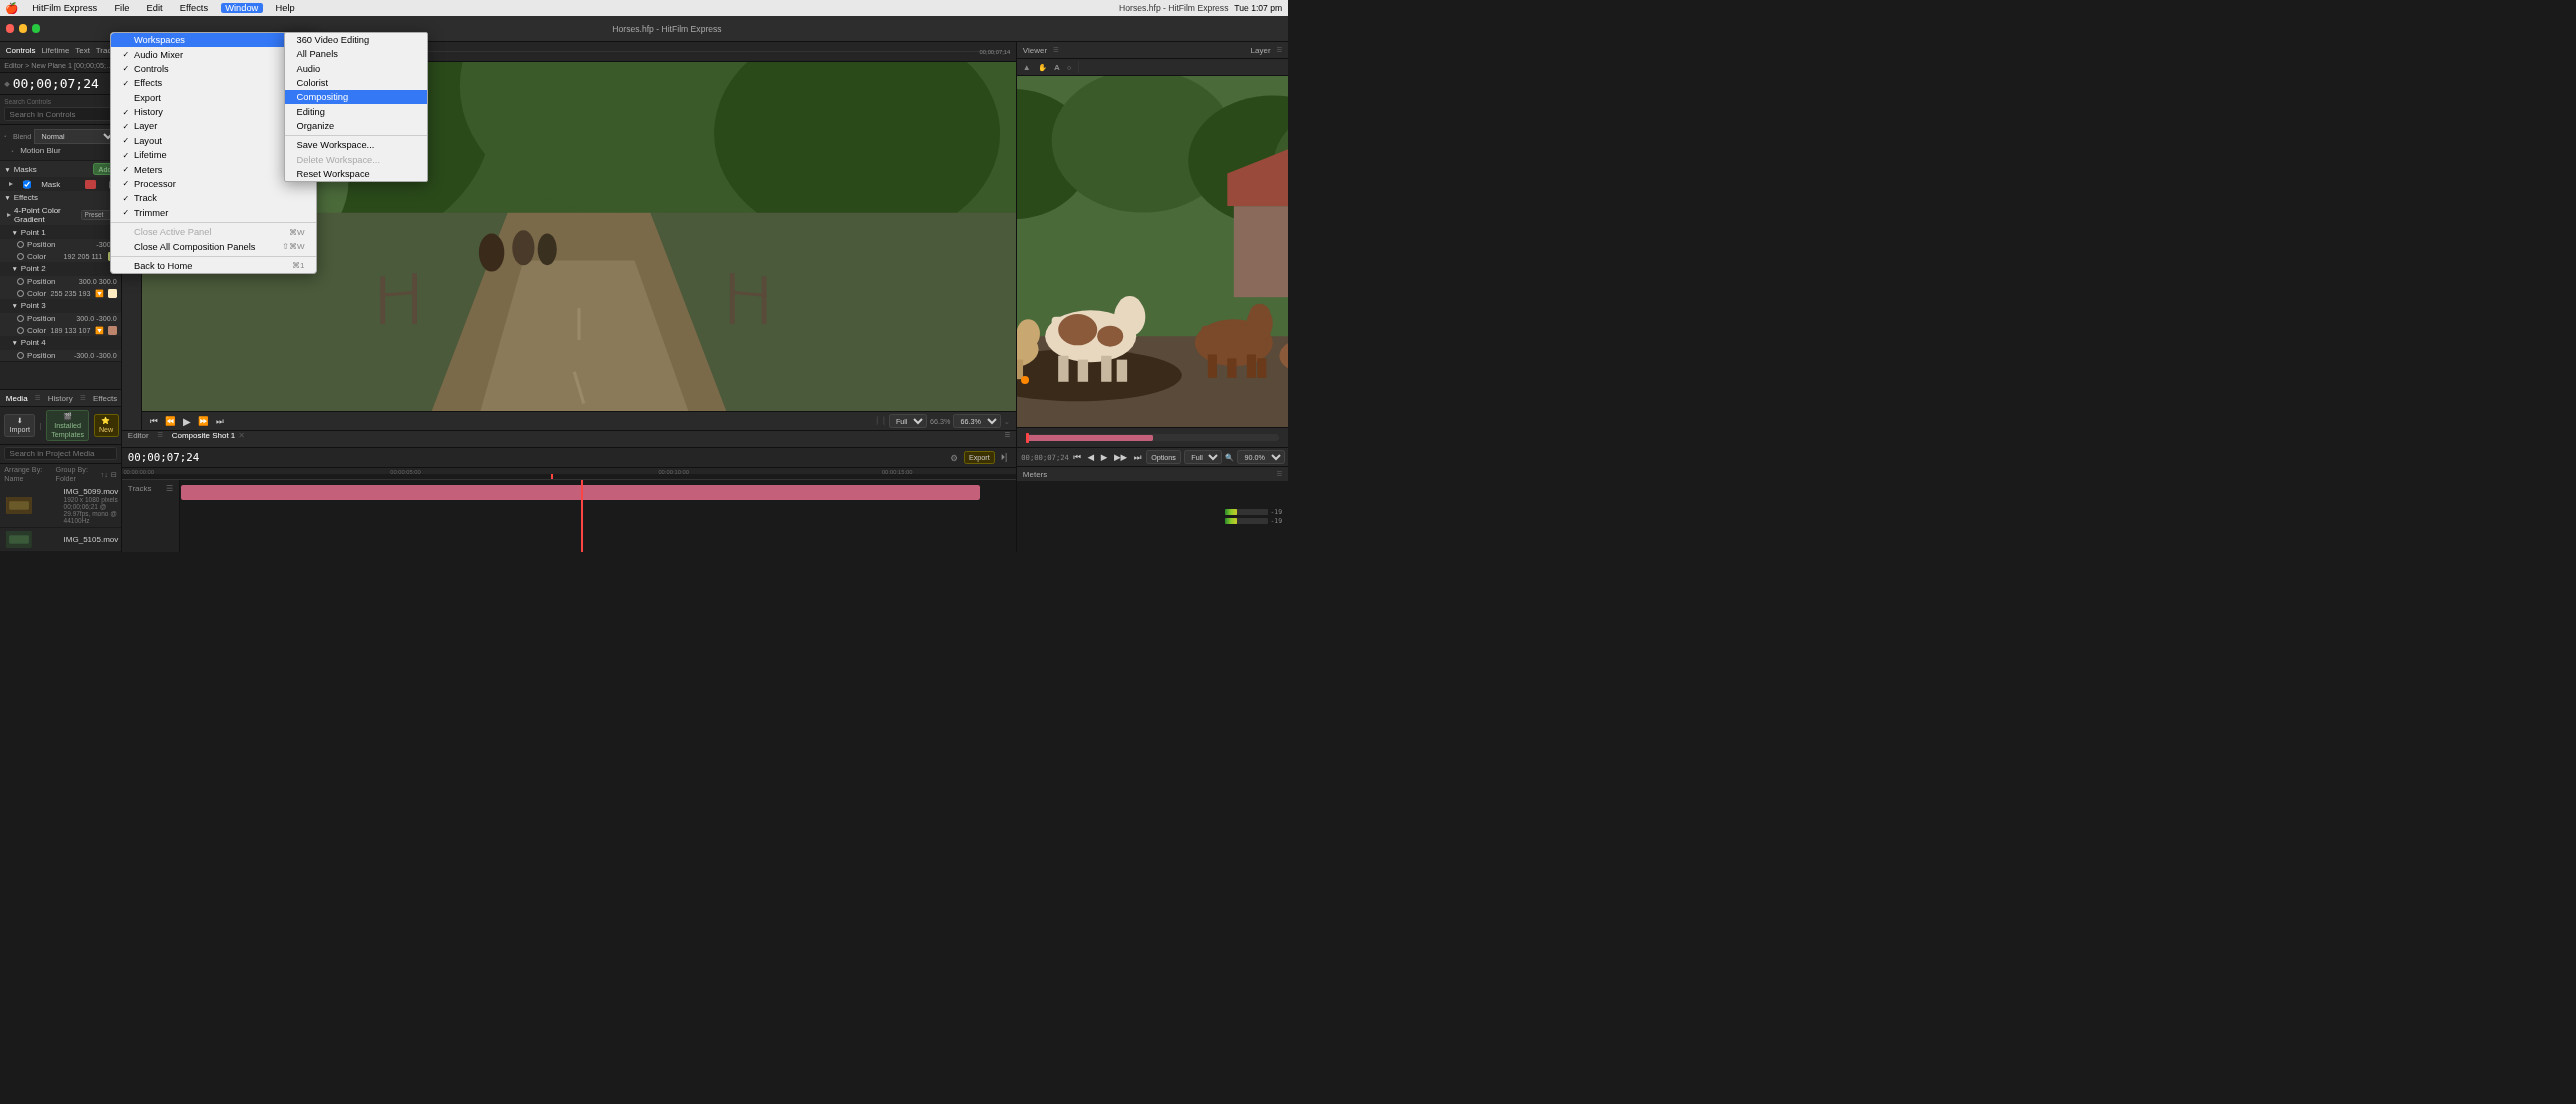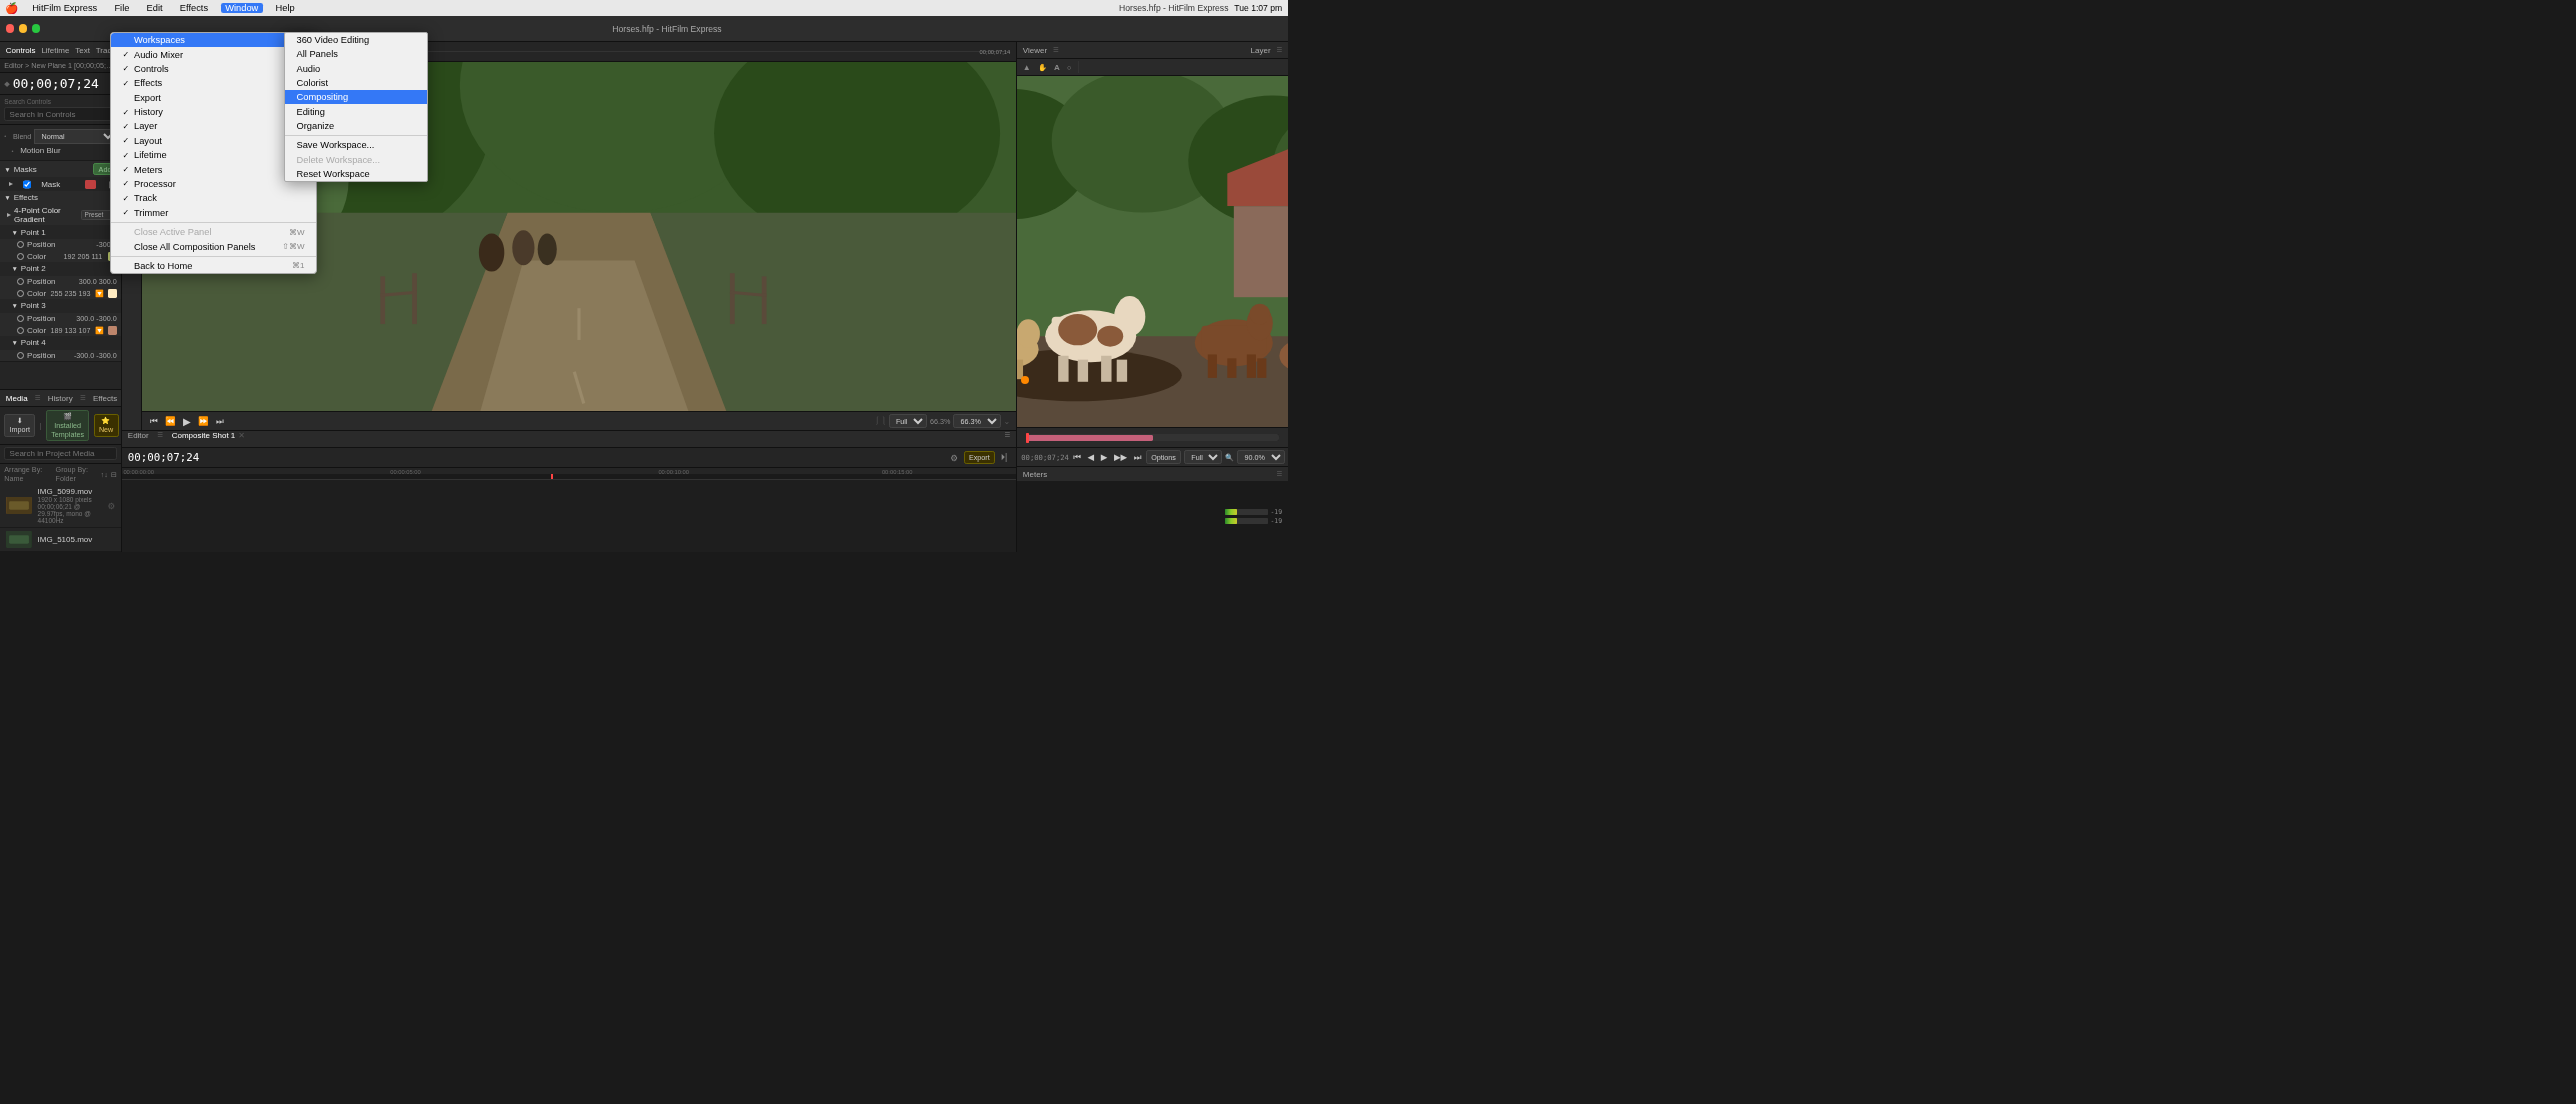--- a/index.html
+++ b/index.html
@@ -278,21 +278,21 @@
       cursor: pointer;
     }
     .media-thumb {
       width: 26px;
       height: 17px;
       background: #555;
       border-radius: 1.4px;
       overflow: hidden;
       flex-shrink: 0;
     }
-    .media-info { flex: 1; }
+    .media-info { flex: 1; margin-left: 26px; }
     .media-filename { font-size: 8px; color: #ccc; }
     .media-details { font-size: 6.5px; color: #777; }
 
     
     .menu-overlay {
       position: absolute;
       top: 16px; left: 0; right: 0; bottom: 0;
       z-index: 500;
     }
 
@@ -802,20 +802,31 @@
           <div class="ruler">
             <span style="position:absolute;left:1.4px;top:1.4px;font-size:5.8px;color:#666;">00;00;00;00</span>
             <span style="position:absolute;left:30%;top:1.4px;font-size:5.8px;color:#666;">00;00;05;00</span>
             <span style="position:absolute;left:60%;top:1.4px;font-size:5.8px;color:#666;">00;00;10;00</span>
             <span style="position:absolute;left:85%;top:1.4px;font-size:5.8px;color:#666;">00;00;15;00</span>
             <div style="position:absolute;left:0;right:0;bottom:0;height:4.3px;background:#1a1a1a;">
               <div style="position:absolute;left:48%;top:0;bottom:0;width:1.4px;background:#ff4444;"></div>
             </div>
           </div>
 
+          <div style="flex:1;display:flex;background:#1a1a1a;">
+            <div style="width:58px;border-right:0.7px solid #111;background:#222;display:flex;align-items:flex-start;padding:4.3px 5.8px;">
+              <span style="font-size:8px;color:#888;">Tracks</span>
+              <span style="margin-left:auto;cursor:pointer;color:#666;">☰</span>
+            </div>
+            <div style="flex:1;position:relative;">
+
+              <div style="position:absolute;left:1.4px;top:5.8px;right:36px;height:14.4px;background:#c5607a;border-radius:2.2px;cursor:pointer;"></div>
+              <div style="position:absolute;left:48%;top:0;bottom:0;width:1.4px;background:#ff4444;z-index:5;"></div>
+            </div>
+          </div>
         </div>
 
       </div>
     </div>
 
     <div class="right-panel">
       <div class="viewer-header">
         <span>Viewer</span>
         <span style="color:#555;font-size:6.5px;">☰</span>
         <span style="margin-left:auto;">Layer</span>

